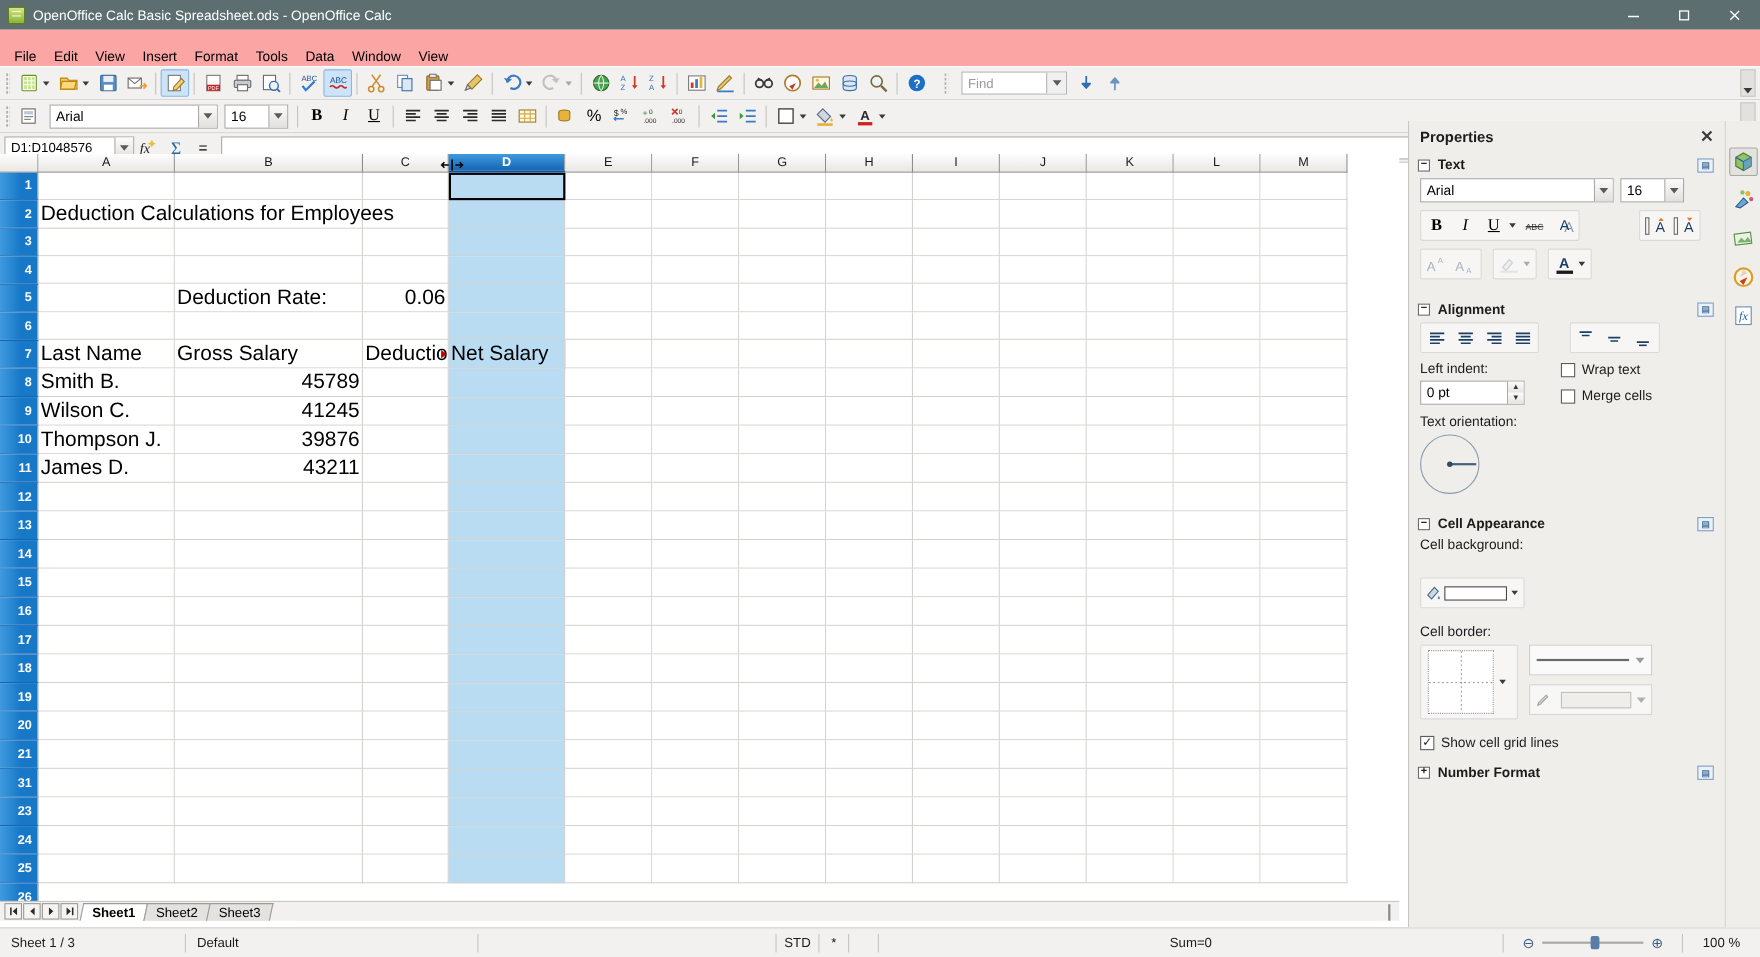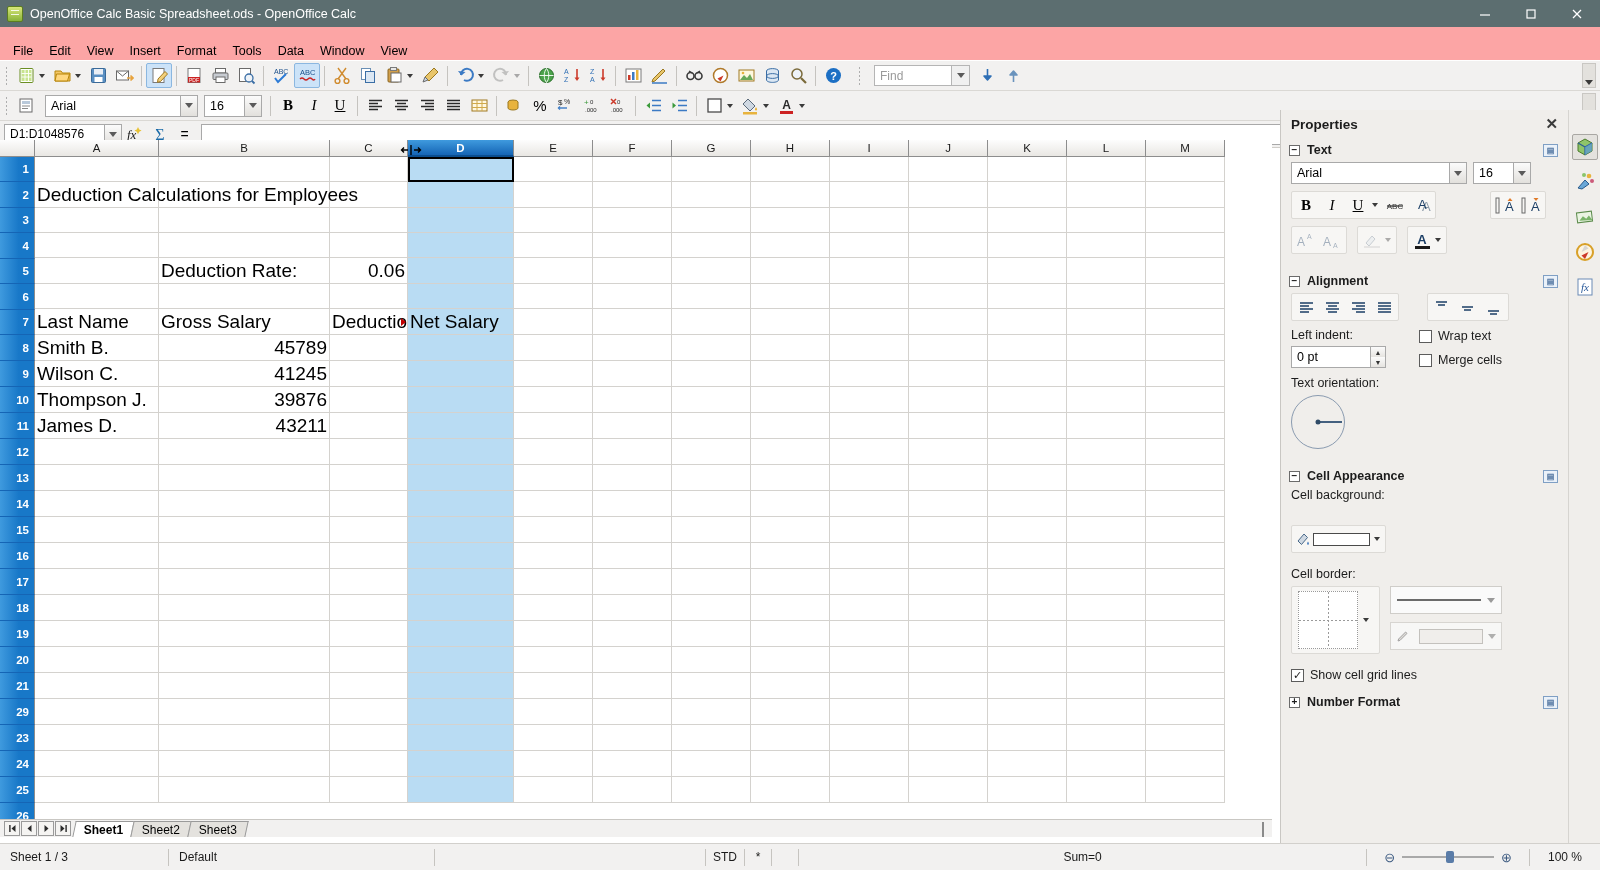--- a/index.html
+++ b/index.html
@@ -814,21 +814,21 @@
         <div class="rowh selected" style="height: 26px;">12</div>
         <div class="rowh selected" style="height: 26px;">13</div>
         <div class="rowh selected" style="height: 26px;">14</div>
         <div class="rowh selected" style="height: 26px;">15</div>
         <div class="rowh selected" style="height: 26px;">16</div>
         <div class="rowh selected" style="height: 26px;">17</div>
         <div class="rowh selected" style="height: 26px;">18</div>
         <div class="rowh selected" style="height: 26px;">19</div>
         <div class="rowh selected" style="height: 26px;">20</div>
         <div class="rowh selected" style="height: 26px;">21</div>
-        <div class="rowh selected" style="height: 26px;">29</div>
+        <div class="rowh selected" style="height: 26px;">31</div>
         <div class="rowh selected" style="height: 26px;">23</div>
         <div class="rowh selected" style="height: 26px;">24</div>
         <div class="rowh selected" style="height: 26px;">25</div>
         <div class="rowh selected" style="height: 26px;">26</div>
       </div>
     <div class="gridarea" id="gridarea">
         <div class="grow">
           <div class="gcell" style="width: 124px; height: 25px;"></div>
           <div class="gcell" style="width: 171px; height: 25px;"></div>
           <div class="gcell" style="width: 78px; height: 25px;"></div>

